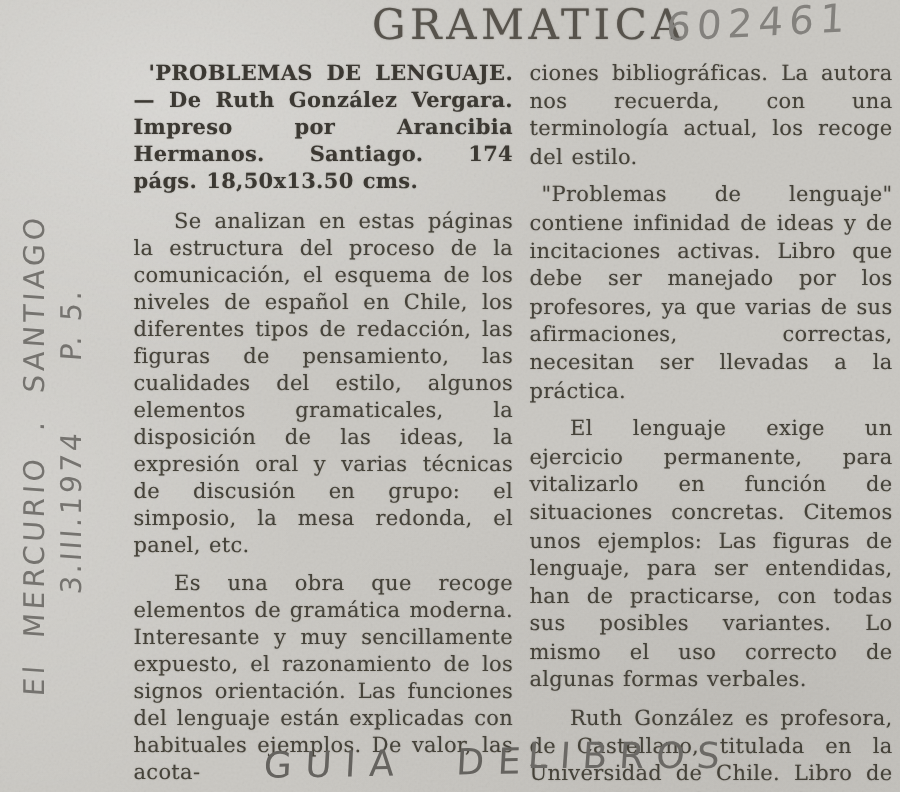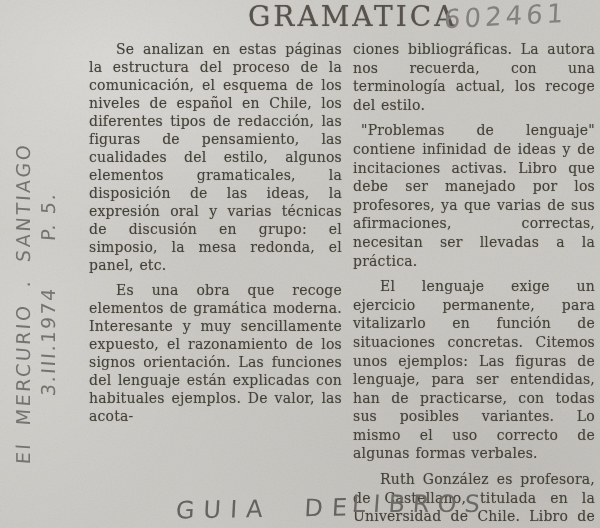--- a/index.html
+++ b/index.html
@@ -126,20 +126,21 @@
 
   <div class="margin-note hand">
     <div class="mn-line1">El MERCURIO . SANTIAGO</div>
     <div class="mn-line2">
       <span>3.III.1974</span><span class="mn-page">P. 5.</span>
     </div>
   </div>
 
   <div class="article">
     <div class="col col-left">
+      <p class="lead">'PROBLEMAS DE LENGUAJE.— De Ruth González Vergara. Impreso por Arancibia Hermanos. Santiago. 174 págs. 18,50x13.50 cms.</p>
       <p>Se analizan en estas páginas la estructura del proceso de la comunicación, el esquema de los niveles de español en Chile, los diferentes tipos de redacción, las figuras de pensamiento, las cualidades del estilo, algunos elementos gramaticales, la disposición de las ideas, la expresión oral y varias técnicas de discusión en grupo: el simposio, la mesa redonda, el panel, etc.</p>
       <p>Es una obra que recoge elementos de gramática moderna. Interesante y muy sencillamente expuesto, el razonamiento de los signos orientación. Las funciones del lenguaje están explicadas con habituales ejemplos. De valor, las acota-</p>
     </div>
     <div class="col col-right">
       <p class="cont">ciones bibliográficas. La autora nos recuerda, con una terminología actual, los recoge del estilo.</p>
       <p class="small-indent">"Problemas de lenguaje" contiene infinidad de ideas y de incitaciones activas. Libro que debe ser manejado por los profesores, ya que varias de sus afirmaciones, correctas, necesitan ser llevadas a la práctica.</p>
       <p>El lenguaje exige un ejercicio permanente, para vitalizarlo en función de situaciones concretas. Citemos unos ejemplos: Las figuras de lenguaje, para ser entendidas, han de practicarse, con todas sus posibles variantes. Lo mismo el uso correcto de algunas formas verbales.</p>
       <p>Ruth González es profesora, de Castellano, titulada en la Universidad de Chile. Libro de clara orientación pedagógica.</p>
     </div>
   </div>

